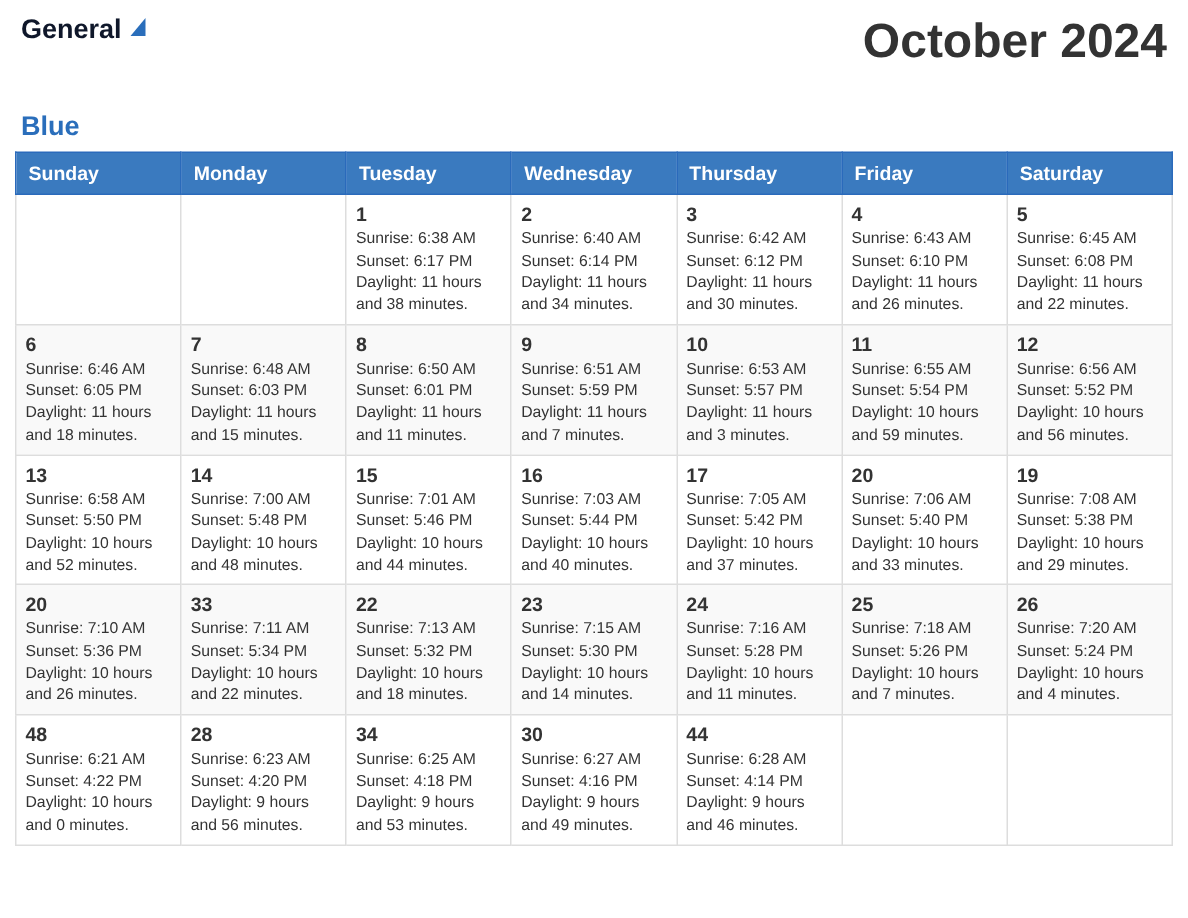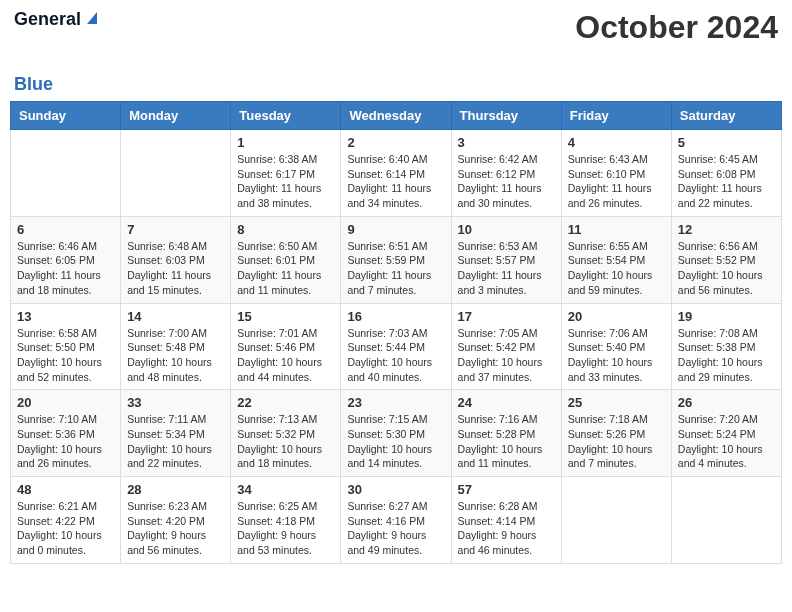--- a/index.html
+++ b/index.html
@@ -246,20 +246,20 @@
         </td>
         <td>
           <span class="day-num">34</span>
           <div class="day-info">Sunrise: 6:25 AM<br>Sunset: 4:18 PM<br>Daylight: 9 hours and 53 minutes.</div>
         </td>
         <td>
           <span class="day-num">30</span>
           <div class="day-info">Sunrise: 6:27 AM<br>Sunset: 4:16 PM<br>Daylight: 9 hours and 49 minutes.</div>
         </td>
         <td>
-          <span class="day-num">57</span>
+          <span class="day-num">44</span>
           <div class="day-info">Sunrise: 6:28 AM<br>Sunset: 4:14 PM<br>Daylight: 9 hours and 46 minutes.</div>
         </td>
         <td class="empty-cell"></td>
         <td class="empty-cell"></td>
       </tr>
     </tbody>
 </table>
 
 </body></html>

